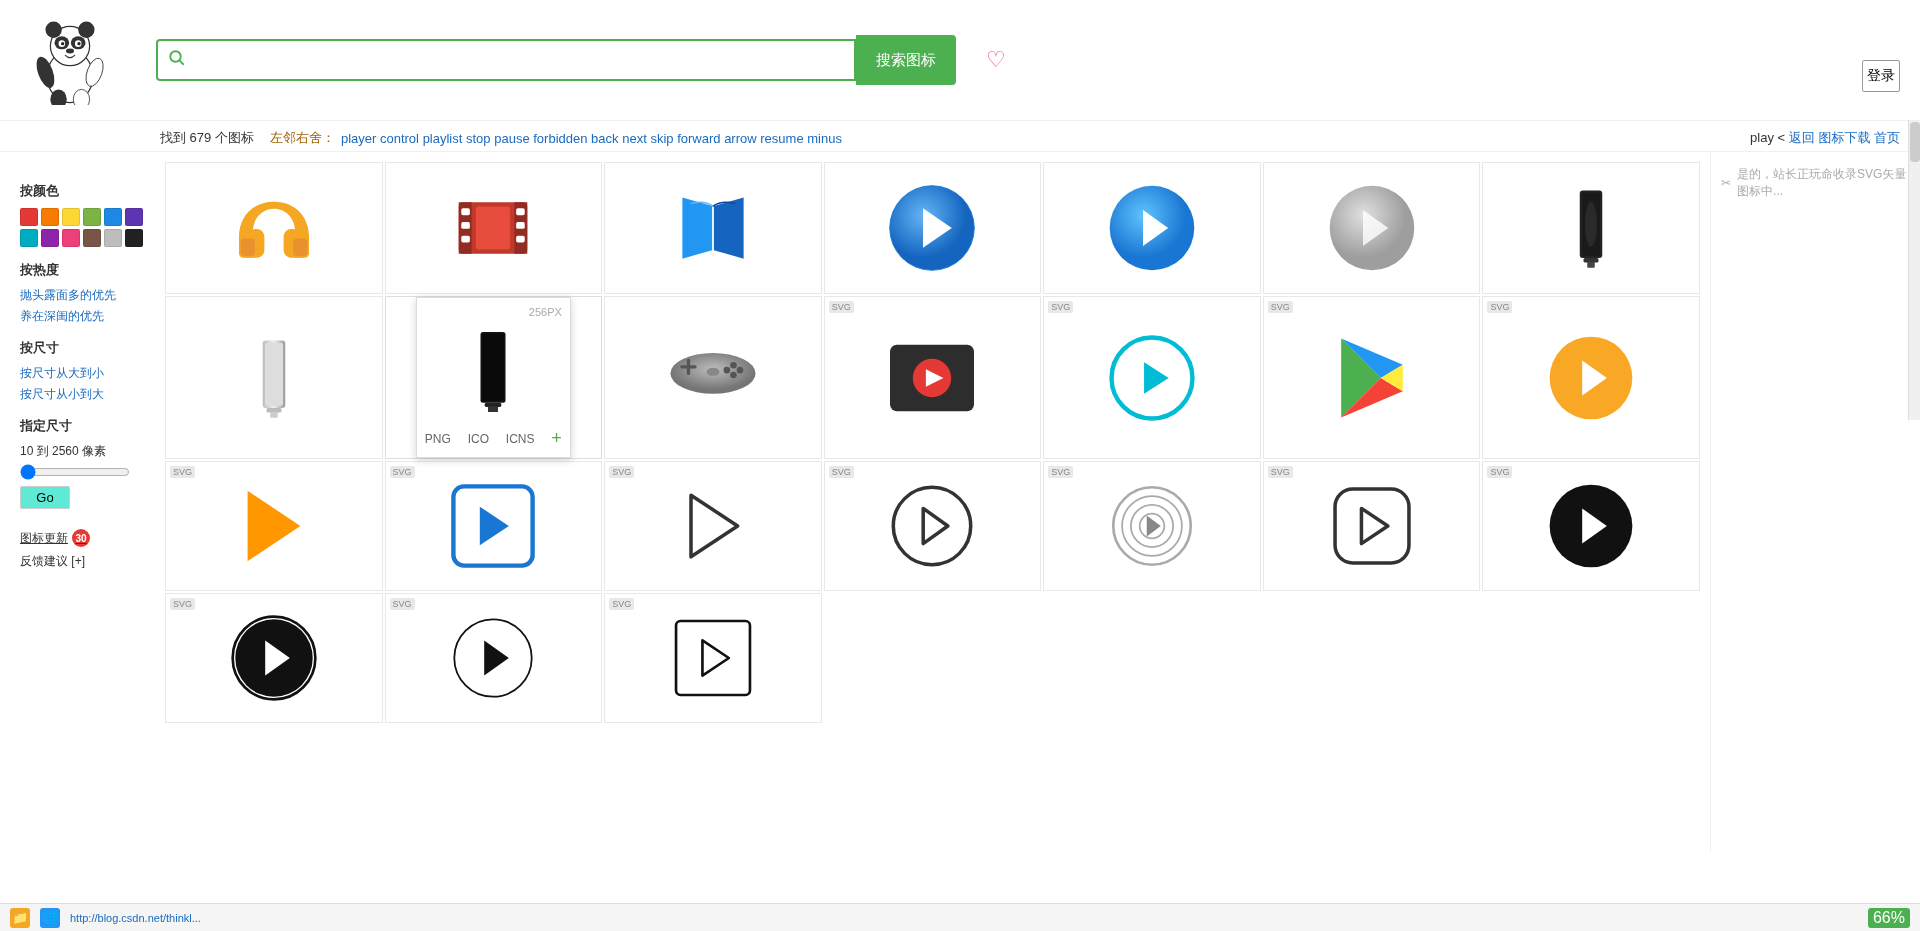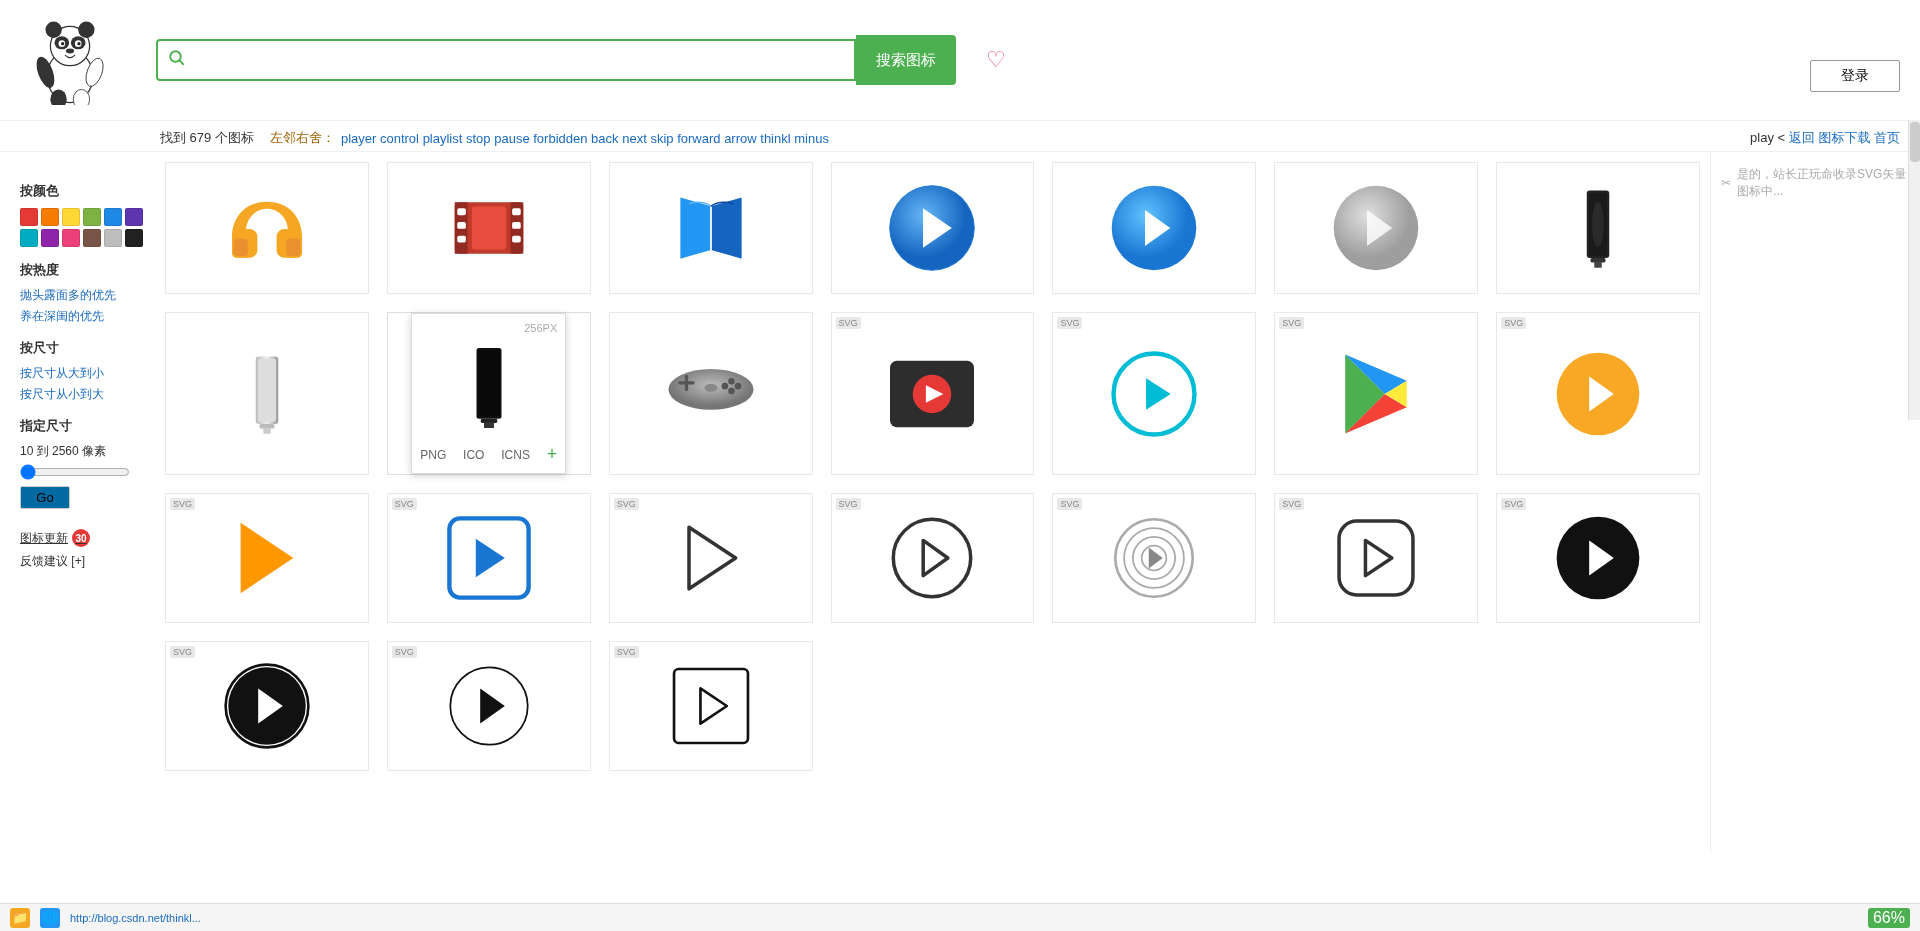--- a/index.html
+++ b/index.html
@@ -67,21 +67,21 @@
       color: #e57;
       background: none;
       border: none;
       cursor: pointer;
       margin-left: 14px;
     }
     #login-btn {
       margin-left: auto;
       border: 1px solid #999;
       background: #fff;
-      padding: 6px 30px;
+      padding: 6px 4px;
       cursor: pointer;
       font-size: 14px;
       border-radius: 2px;
       margin-top: 32px;
     }
 
     
     #result-bar {
       display: flex;
       align-items: center;
@@ -148,21 +148,21 @@
       display: flex;
       align-items: center;
       gap: 4px;
       margin-bottom: 6px;
     }
     .size-slider { width: 110px; }
     #go-btn {
       display: block;
       width: 50px;
       padding: 3px 0;
-      background: #0369a1;
+      background: #5eead4;
       border: 1px solid #ccc;
       cursor: pointer;
       font-size: 13px;
       text-align: center;
       border-radius: 2px;
     }
     .update-badge {
       display: flex;
       align-items: center;
       gap: 4px;
@@ -195,21 +195,21 @@
     #content {
       flex: 1;
       padding: 10px 10px 10px 10px;
       position: relative;
     }
 
     
     .icon-grid {
       display: grid;
       grid-template-columns: repeat(7, 1fr);
-      gap: 18px;
+      gap: 2px;
     }
     .icon-cell {
       border: 1px solid #e8e8e8;
       display: flex;
       align-items: center;
       justify-content: center;
       cursor: pointer;
       position: relative;
       background: #fff;
       min-height: 130px;
@@ -408,21 +408,21 @@
     <a class="related-link"> control</a>
     <a class="related-link"> playlist</a>
     <a class="related-link"> stop</a>
     <a class="related-link"> pause</a>
     <a class="related-link"> forbidden</a>
     <a class="related-link"> back</a>
     <a class="related-link"> next</a>
     <a class="related-link"> skip</a>
     <a class="related-link"> forward</a>
     <a class="related-link"> arrow</a>
-    <a class="related-link"> thinkl</a>
+    <a class="related-link"> resume</a>
     <a class="related-link"> minus</a>
   </span>
 
   <div id="right-breadcrumb">
     <span>play &lt;</span>
     <a> 返回</a>
     <a> 图标下载</a>
     <a> 首页</a>
   </div>
 </div>

